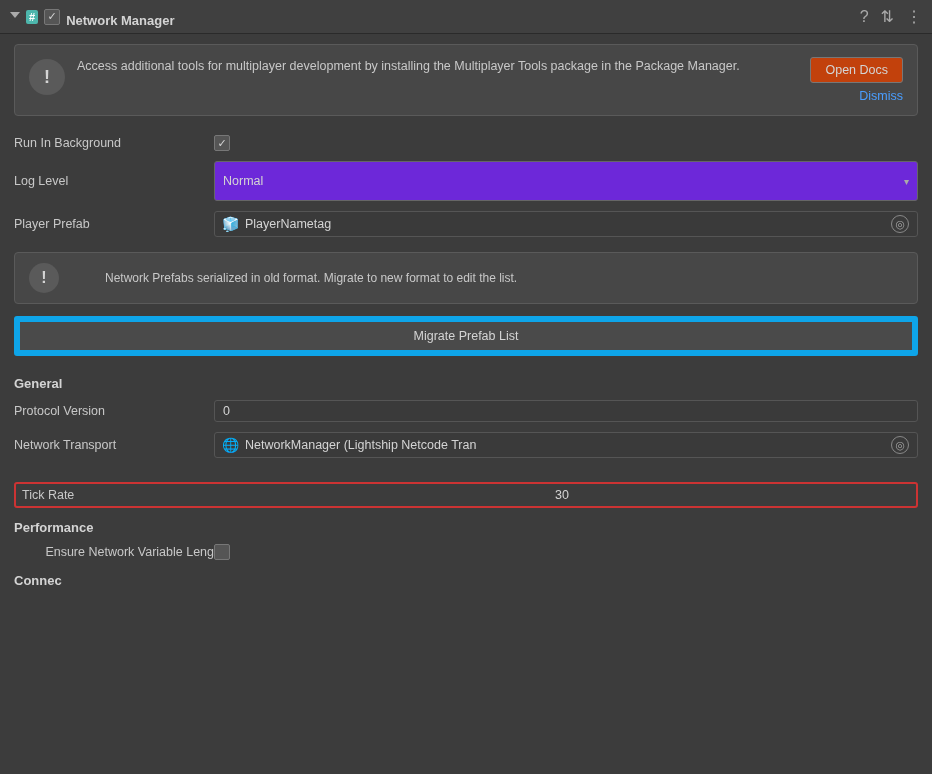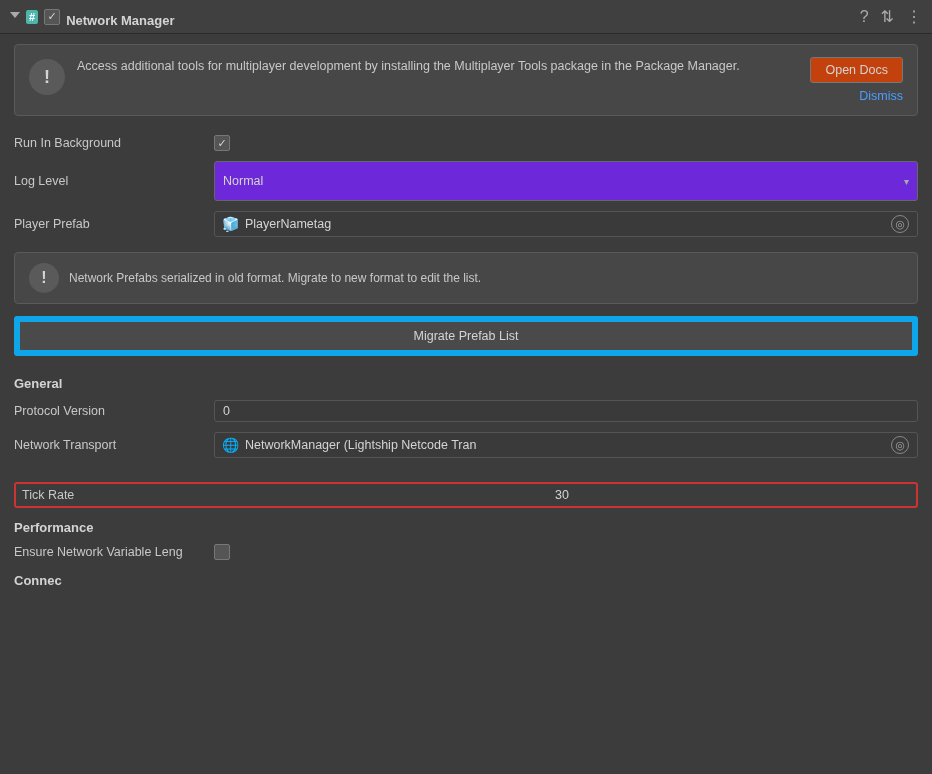--- a/index.html
+++ b/index.html
@@ -255,20 +255,21 @@
       justify-content: center;
       font-size: 16px;
       font-weight: bold;
       color: #d4d4d4;
       flex-shrink: 0;
     }
     .warning-text {
       font-size: 12px;
       color: #c8c8c8;
       line-height: 1.4;
+      margin-left: 36px;
     }
 
     
     .migrate-btn {
       background: #4a4a4a;
       border: 6px solid #0ea5e9;
       border-radius: 3px;
       color: #d4d4d4;
       padding: 7px 14px;
       font-size: 12.5px;
@@ -319,20 +320,21 @@
       color: #d4d4d4;
       text-align: center;
     }
 
     
     .perf-field-label {
       width: 200px;
       color: #c8c8c8;
       font-size: 12.5px;
       flex-shrink: 0;
+      text-align: right;
     }
 
     
     .section-partial {
       font-weight: 700;
       font-size: 13px;
       color: #d4d4d4;
       padding: 8px 0 2px 0;
       border-top: none;
     }

